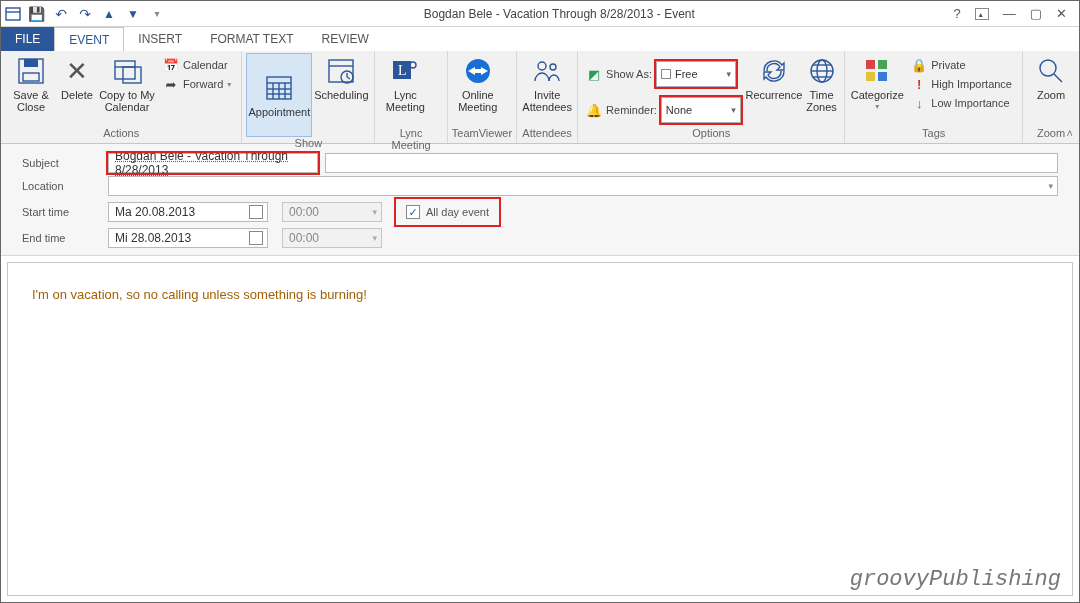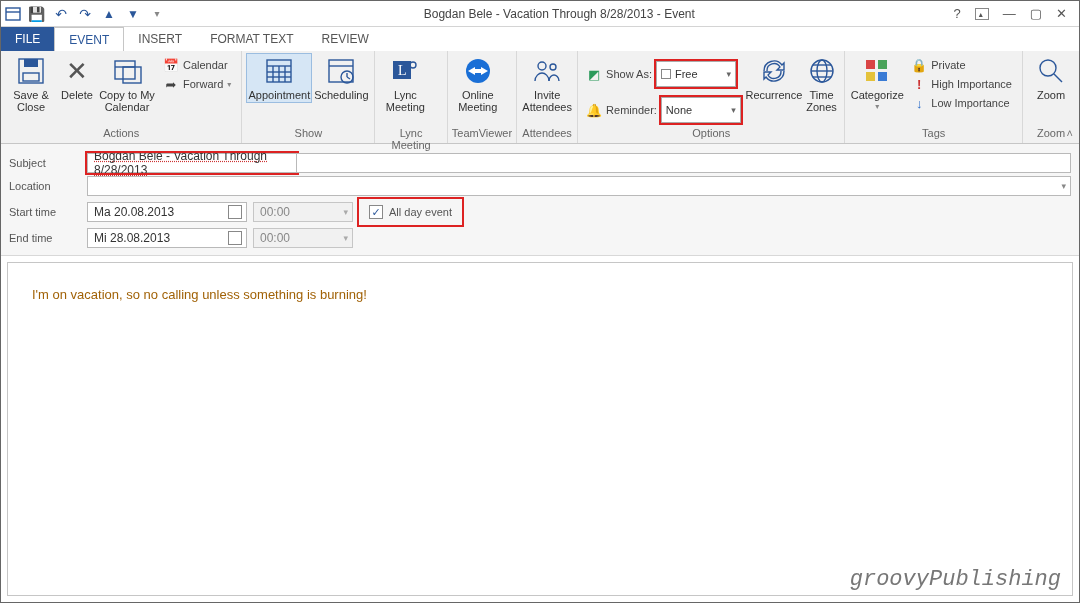--- a/index.html
+++ b/index.html
@@ -18,35 +18,35 @@
 .tab { padding:12px 14px; display:flex; align-items:center; font-size:12px; color:#555; text-transform:uppercase; cursor:pointer; }
 .tab.file { background:#2b579a; color:#fff; }
 .tab.active { border:1px solid #c6c6c6; border-bottom:1px solid #f1f1f1; color:#2b579a; }
 
 
 .ribbon { height:93px; background:#f1f1f1; border-bottom:1px solid #c6c6c6; display:flex; align-items:stretch; position:relative; }
 .group { border-right:1px solid #d8d8d8; display:flex; flex-direction:column; padding:2px 4px 0; }
 .group-body { flex:1; display:flex; align-items:flex-start; }
 .group-label { height:16px; font-size:11px; color:#666; text-align:center; }
 .bigbtn { width:52px; display:flex; flex-direction:column; align-items:center; justify-content:flex-start; gap:2px; padding:2px 2px; text-align:center; font-size:11px; line-height:1.1; cursor:pointer; }
-.bigbtn.selected { background:#d6e6f5; border:1px solid #9bbde0; padding:1px; }
+.bigbtn.selected { background:#d6e6f5; border:1px solid #9bbde0; padding:18px; }
 .bigicon { width:32px; height:32px; display:flex; align-items:center; justify-content:center; font-size:24px; color:#2b579a; }
 .bigicon svg { width:32px; height:32px; }
 .smallstack { display:flex; flex-direction:column; gap:3px; padding:4px 6px; font-size:11px; }
 .smallbtn { display:flex; align-items:center; gap:4px; cursor:pointer; color:#444; white-space:nowrap; }
 .smallicon { width:16px; height:16px; display:inline-flex; align-items:center; justify-content:center; font-size:13px; }
 .dropdown { width:80px; height:20px; border:1px solid #ababab; background:#fff; display:flex; align-items:center; padding:12px 4px; font-size:11px; cursor:pointer; position:relative; }
 .dropdown::after { content:"▾"; position:absolute; right:4px; color:#666; font-size:9px; }
 .opt-row { display:flex; align-items:center; gap:4px; margin:2px 0; }
 .opt-label { font-size:11px; color:#444; }
 .redbox { outline:2px solid #d22; outline-offset:0; }
 
 
 .form { padding:6px 8px 4px; background:#f6f6f6; border-bottom:1px solid #d8d8d8; }
-.frow { display:flex; align-items:center; margin:3px 0; gap:6px; }
+.frow { display:flex; align-items:center; margin:3px 13px; gap:14px; }
 .flabel { width:72px; font-size:11px; color:#555; }
 .finput { flex:1; height:20px; border:1px solid #b9b9b9; background:#fff; padding:0 6px; font-size:12px; display:flex; align-items:center; }
 .finput.withcal { flex:0 0 160px; position:relative; }
 .calicon { position:absolute; right:4px; top:2px; width:14px; height:14px; border:1px solid #888; background:#fff; }
 .timebox { width:100px; height:20px; border:1px solid #c6c6c6; background:#f1f1f1; padding:0 6px; font-size:12px; display:flex; align-items:center; position:relative; color:#888; }
 .timebox::after { content:"▾"; position:absolute; right:4px; color:#aaa; font-size:9px; }
 .check { width:14px; height:14px; border:1px solid #888; background:#fff; display:inline-flex; align-items:center; justify-content:center; font-size:11px; color:#2b579a; }
 
 
 .bodyarea { flex:1; border:1px solid #c6c6c6; margin:6px; padding:24px; background:#fff; font-size:13px; color:#a16207; overflow:auto; }

